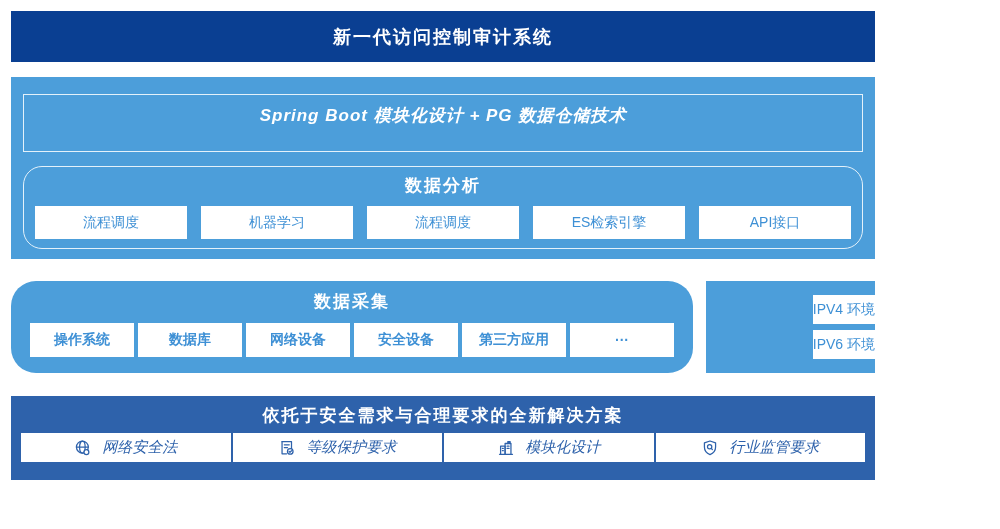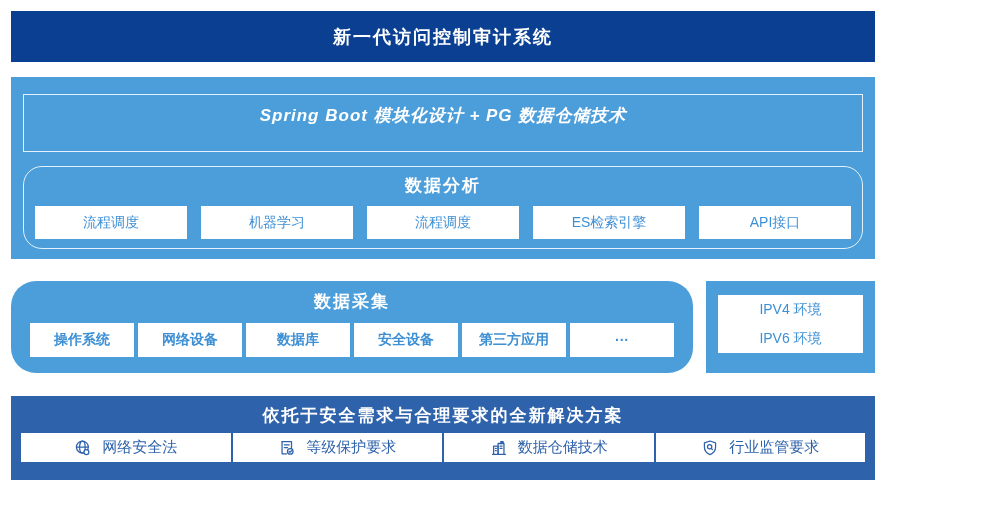--- a/index.html
+++ b/index.html
@@ -28,27 +28,27 @@
   .analysis .sec-title{margin-bottom:7px;}
 
   .btn-row{display:flex;gap:14px;}
   .btn{flex:1;height:33px;background:#fff;color:var(--btn-text);font-size:14px;
     display:flex;align-items:center;justify-content:center;white-space:nowrap;}
 
   .mid-row{display:flex;gap:13px;margin-top:22px;}
   .collect{flex:1;background:var(--light);padding:8px 19px 16px;border-radius:25px;}
   .collect .btn-row{gap:4px;font-weight:bold;}
   .collect .btn{height:34px;}
-  .ipv{width:169px;background:var(--light);padding:14px 12px 10px;
-    display:flex;flex-direction:column;}
+  .ipv{width:169px;background:var(--light);padding:14px 0 10px;
+    display:flex;flex-direction:column;gap:6px;align-items:flex-end;}
   .ipv .btn{flex:none;height:29px;}
 
   .solution{margin-top:23px;background:var(--mid);padding:7px 10px 18px;}
   .solution .sec-title{margin-bottom:4px;}
-  .sol-row{display:flex;gap:2px;}
+  .sol-row{display:flex;gap:2px;font-style:italic;}
   .sol-btn{flex:1;height:29px;background:#fff;color:var(--mid);font-size:15px;
     display:flex;align-items:center;justify-content:center;gap:10px;white-space:nowrap;}
   .sol-btn svg{display:block;}
   .ico{stroke:var(--mid);fill:none;stroke-width:1.4;stroke-linecap:round;stroke-linejoin:round;}
 </style>
 </head>
 <body>
 
 <div class="wrap">
 
@@ -70,22 +70,22 @@
           <div class="btn">API接口</div>
         </div>
     </div>
   </div>
 
   <div class="mid-row">
     <div class="collect">
       <div class="sec-title">数据采集</div>
       <div class="btn-row">
           <div class="btn">操作系统</div>
+          <div class="btn">数据库</div>
           <div class="btn">网络设备</div>
-          <div class="btn">数据库</div>
           <div class="btn">安全设备</div>
           <div class="btn">第三方应用</div>
           <div class="btn">···</div>
         </div>
     </div>
     <div class="ipv">
         <div class="btn">IPV4 环境</div>
         <div class="btn">IPV6 环境</div>
       </div>
   </div>
@@ -126,21 +126,21 @@
             <path d="M4 17V8h5v9"></path>
             <path d="M9 17V5h6.5v12"></path>
             <path d="M12 5V2.8h2.6V4.4h-2.6"></path>
             <line x1="6" y1="10.5" x2="7" y2="10.5"></line>
             <line x1="6" y1="13" x2="7" y2="13"></line>
             <line x1="11.2" y1="8" x2="13.4" y2="8"></line>
             <line x1="11.2" y1="10.5" x2="13.4" y2="10.5"></line>
             <line x1="2.8" y1="17" x2="17.2" y2="17"></line>
           </svg>
         </span>
-        <span>数据仓储技术</span>
+        <span>模块化设计</span>
       </div>
 
       <div class="sol-btn">
         <span>
           <svg class="ico" width="18" height="18" viewBox="0 0 20 20">
             <path d="M10 2.2l6.2 2.1v4.6c0 4.1-2.7 7-6.2 8.4-3.5-1.4-6.2-4.3-6.2-8.4V4.3L10 2.2z"></path>
             <circle cx="9.6" cy="8.6" r="2.4"></circle>
             <line x1="11.3" y1="10.4" x2="12.6" y2="11.7"></line>
           </svg>
         </span>

